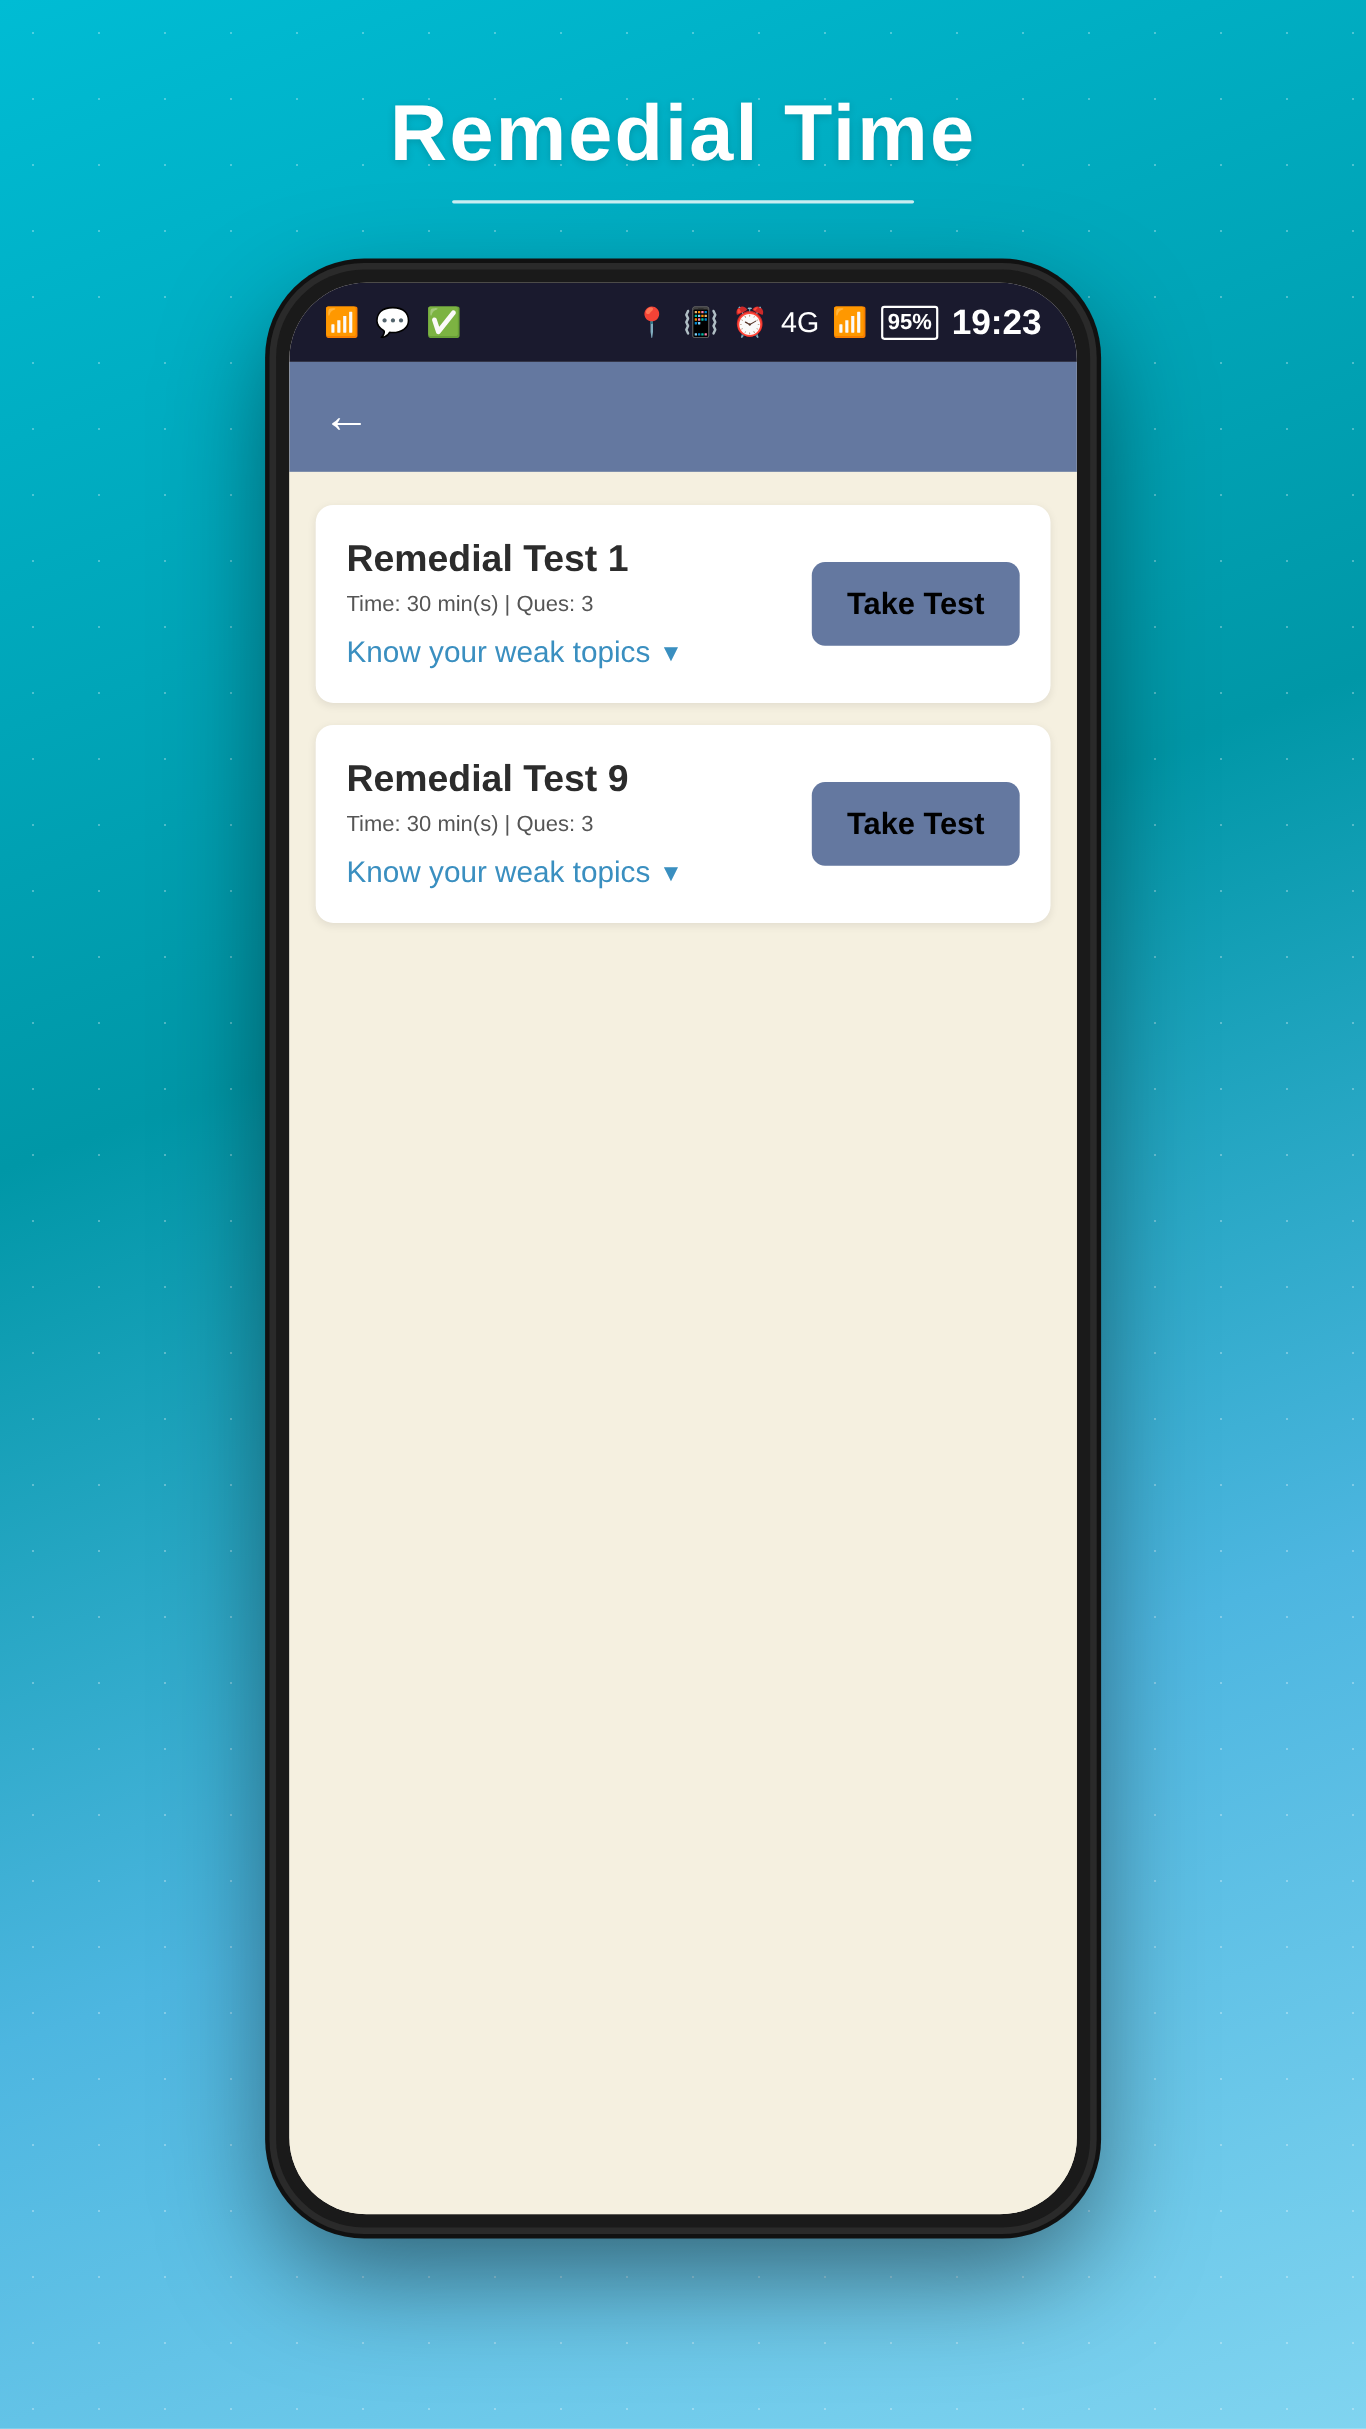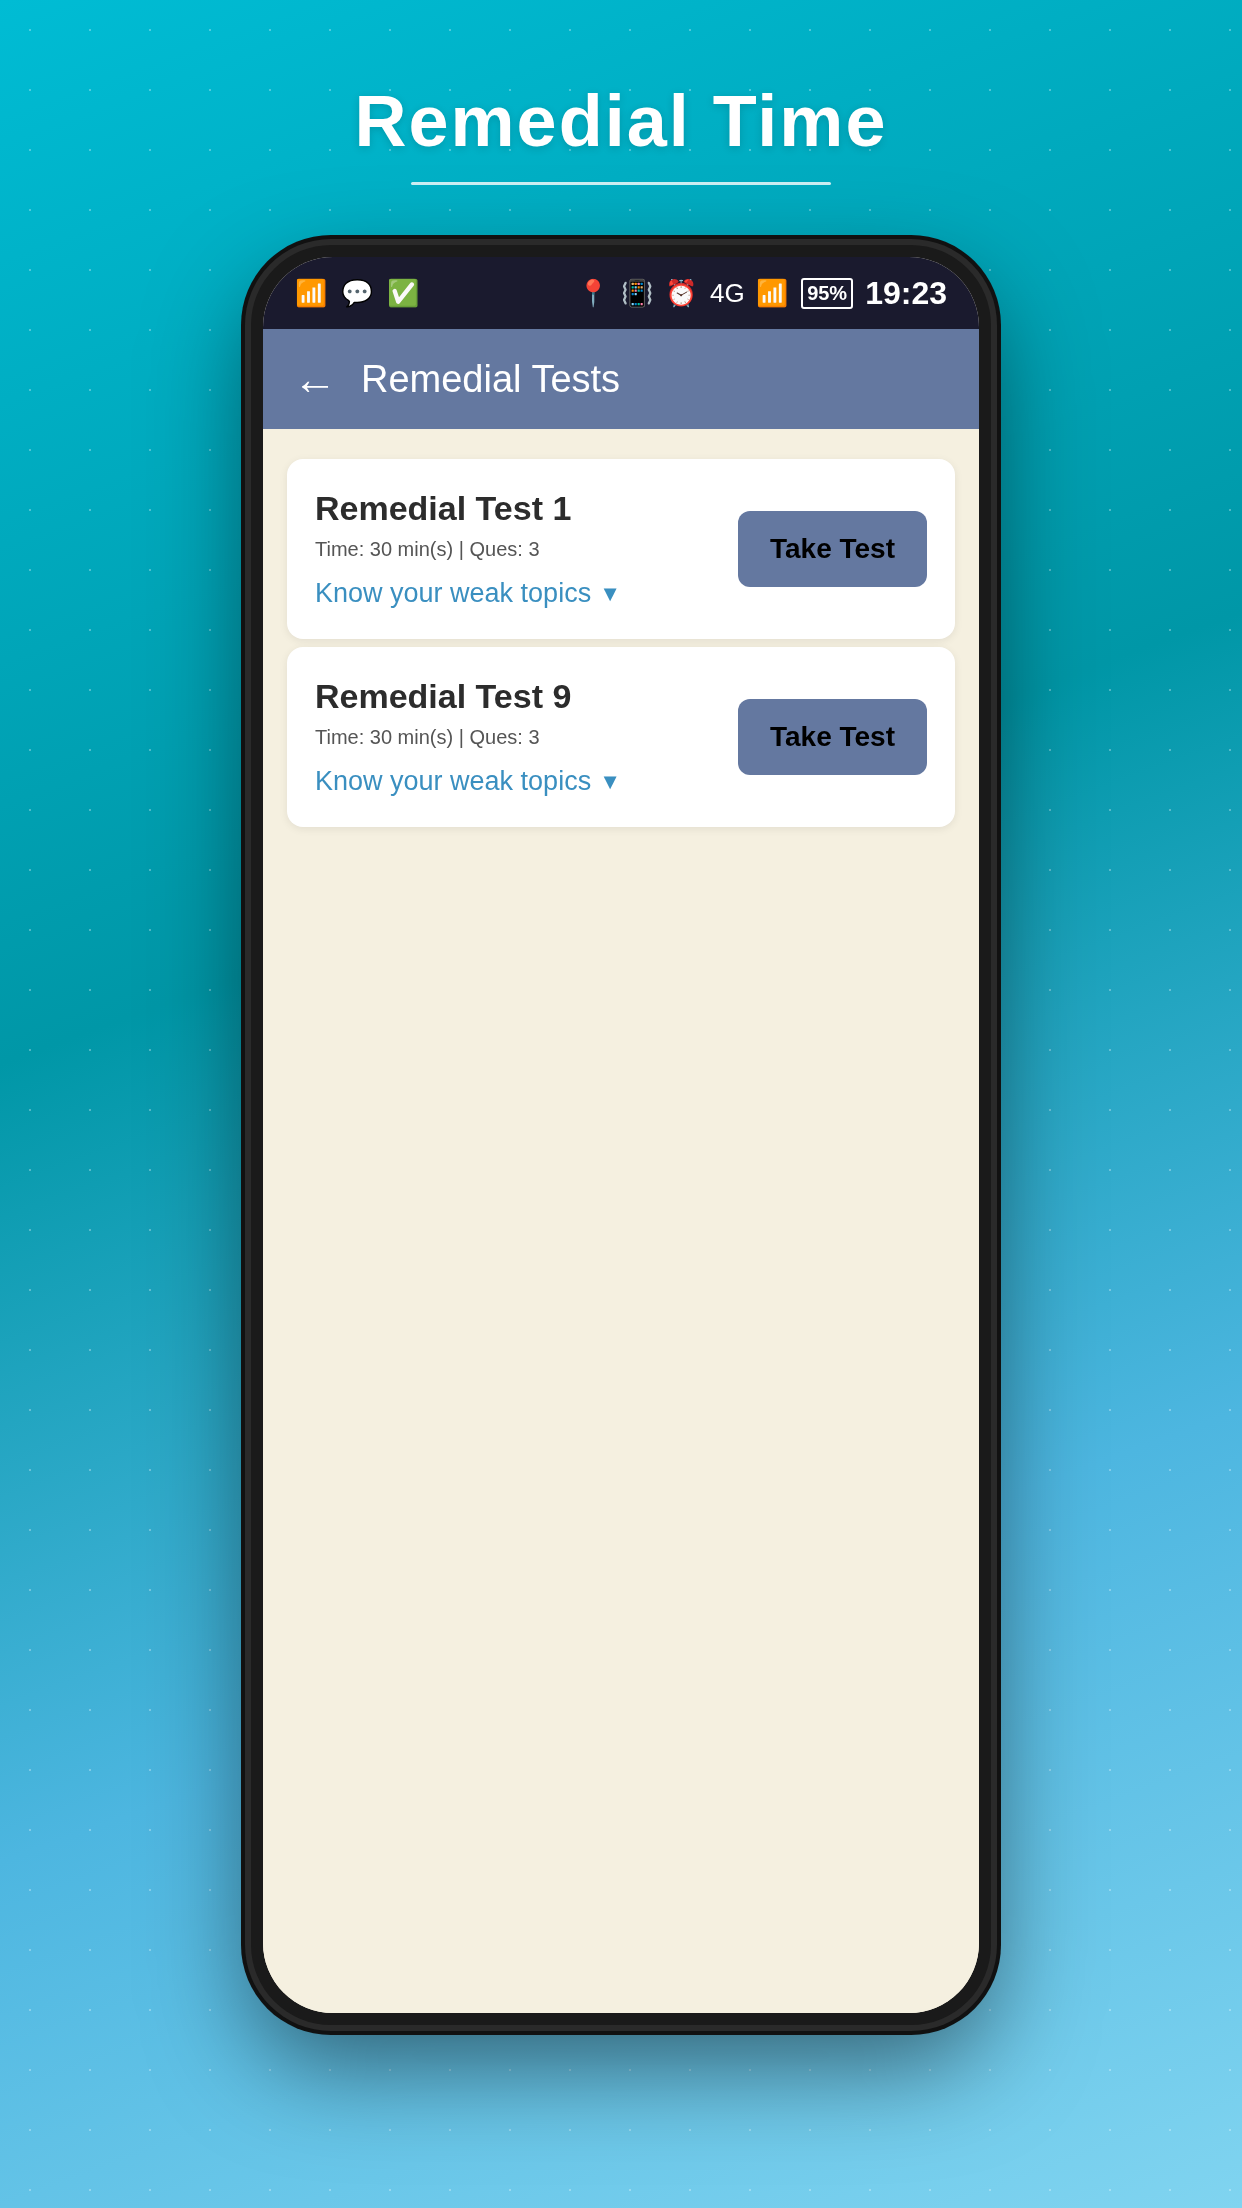--- a/index.html
+++ b/index.html
@@ -176,21 +176,21 @@
     }
 
     
     .content-area {
       flex: 1;
       background: #f5f0e0;
       padding: 30px 24px;
       overflow-y: auto;
       display: flex;
       flex-direction: column;
-      gap: 8px;
+      gap: 20px;
     }
 
     
     .test-card {
       background: white;
       border-radius: 16px;
       padding: 30px 28px;
       display: flex;
       align-items: center;
       justify-content: space-between;
@@ -266,21 +266,20 @@
         <span class="status-icon">⏰</span>
         <span class="status-icon">4G</span>
         <span class="status-icon">📶</span>
         <span class="battery-box">95%</span>
         <span class="time-display">19:23</span>
       </div>
     </div>
 
     <div class="app-header">
       <span class="back-button">←</span>
-      <span class="app-header-title">Remedial Tests</span>
     </div>
 
     <div class="content-area">
 
       <div class="test-card">
         <div class="test-info">
           <div class="test-name">Remedial Test 1</div>
           <div class="test-meta">Time: 30 min(s) | Ques: 3</div>
           <div class="weak-topics-link">
             <span>Know your weak topics</span>

